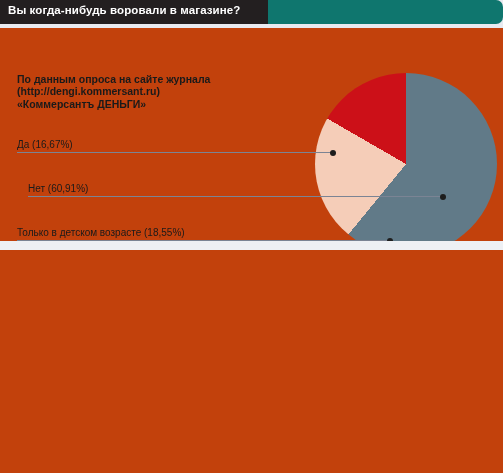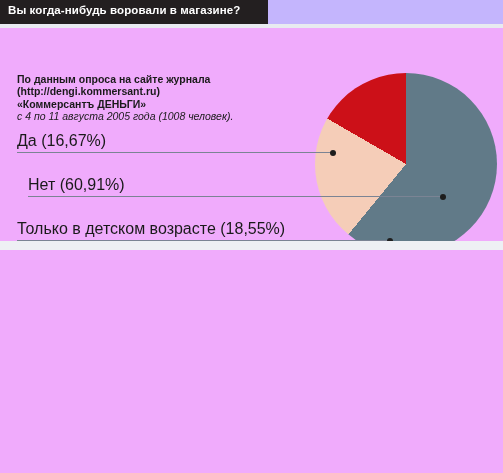--- a/index.html
+++ b/index.html
@@ -6,45 +6,45 @@
   body{
     width:503px;height:473px;
     background:#ffffff;
     font-family:"Liberation Sans","DejaVu Sans",sans-serif;
     overflow:hidden;
     position:relative;
   }
   #page{position:absolute;left:0;top:0;width:503px;height:473px;background:#e8eaf0;}
 
   
-  .header{position:absolute;left:0;top:0;width:503px;height:24px;background:#c4b5fd;}
+  .header{position:absolute;left:0;top:0;width:503px;height:24px;background:#0f766e;border-radius:7px;}
   .header-titlebox{position:absolute;left:0;top:0;width:268px;height:24px;background:#231f20;}
   .header-title{
     position:absolute;left:8px;top:4px;
     font-size:11.5px;font-weight:bold;color:#ffffff;
     letter-spacing:0.1px;white-space:nowrap;
   }
 
   
-  .panel{position:absolute;left:0;width:503px;background:#f0abfc;}
+  .panel{position:absolute;left:0;width:503px;background:#c2410c;}
   .panel-1{top:28px;height:213px;}
   .panel-2{top:250px;height:223px;}
   .panel-gap{position:absolute;left:0;top:241px;width:503px;height:9px;background:#eef0f4;}
 
   
   .caption{position:absolute;color:#1a1a1a;}
   .cap-1{left:17px;top:45px;}
   .cap-bold{font-size:10.5px;font-weight:bold;line-height:12.4px;white-space:nowrap;}
   .cap-ital{font-size:10.5px;font-style:italic;line-height:12.6px;white-space:nowrap;margin-top:0px;}
 
   
   .lrow{position:absolute;height:1px;}
   .lrow .label{
     position:absolute;left:0;bottom:3px;
-    font-size:16px;color:#1a1a1a;white-space:nowrap;
+    font-size:10px;color:#1a1a1a;white-space:nowrap;
   }
   .lrow .rule{
     position:absolute;left:0;bottom:0;height:1px;background:#7b8494;
   }
   .lrow .dot{
     position:absolute;width:6px;height:6px;border-radius:50%;
     background:#1d1d1d;bottom:-2.5px;
   }
 
   
@@ -61,21 +61,20 @@
       <div class="header-title">Вы когда-нибудь воровали в магазине?</div>
     </div>
   </div>
 
   <div class="panel panel-1">
 
     <div class="caption cap-1">
       <div class="cap-bold">По данным опроса на сайте журнала</div>
       <div class="cap-bold">(http://dengi.kommersant.ru)</div>
       <div class="cap-bold">«Коммерсантъ ДЕНЬГИ»</div>
-      <div class="cap-ital">с 4 по 11 августа 2005 года (1008 человек).</div>
     </div>
 
     <div class="pie pie-1" id="pie1" style="background: conic-gradient(rgb(97, 122, 136) 0deg, rgb(97, 122, 136) 219.276deg, rgb(245, 205, 184) 219.276deg, rgb(245, 205, 184) 299.988deg, rgb(204, 16, 24) 299.988deg, rgb(204, 16, 24) 360deg);"></div>
 
     <div class="lrow" style="left:17px;top:124px;width:316px;">
       <span class="label">Да (16,67%)</span>
       <span class="rule" style="width:316px;"></span>
       <span class="dot" style="left:313px;"></span>
     </div>
 

